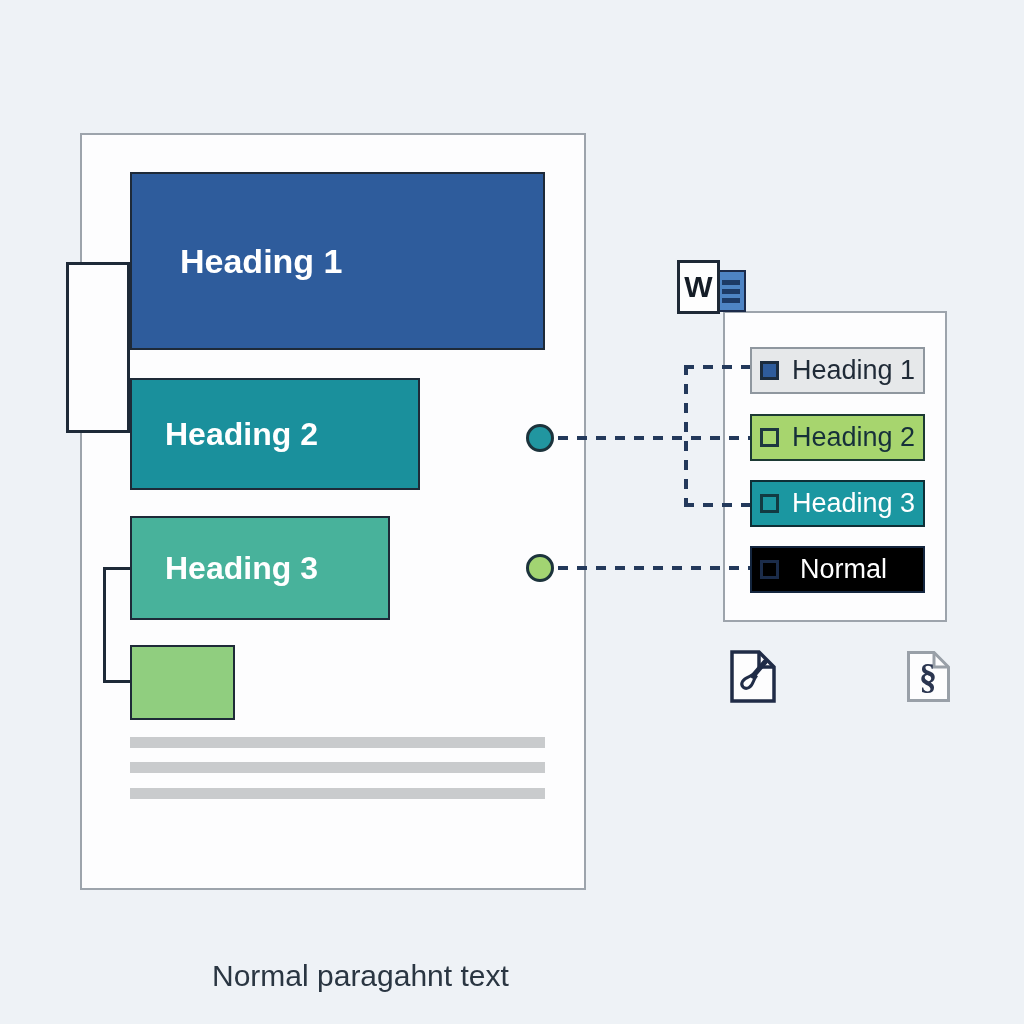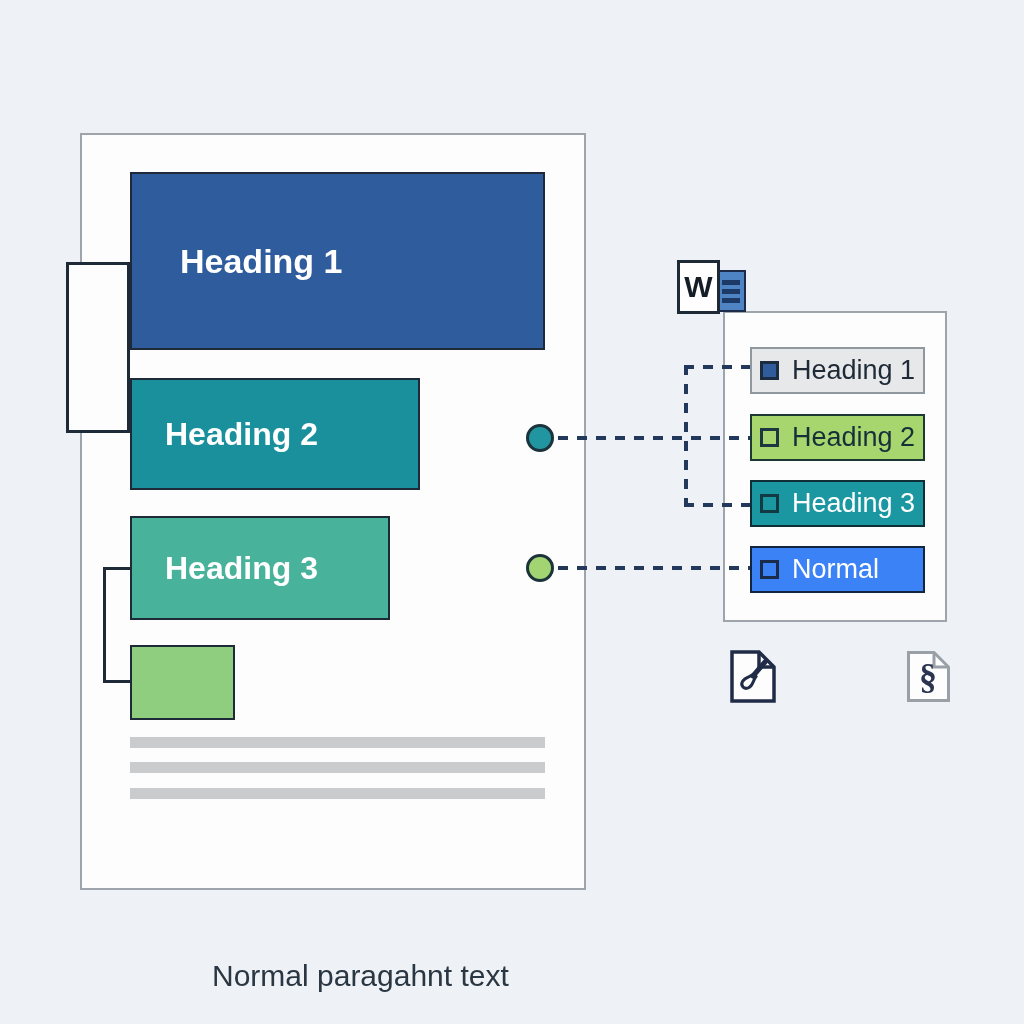--- a/index.html
+++ b/index.html
@@ -120,21 +120,21 @@
       <span>Heading 1</span>
     </div>
     <div class="style-row row-1" style="background: rgb(167, 213, 110); border-color: rgb(28, 58, 52); color: rgb(22, 48, 58);">
       <span class="swatch" style="background: transparent; border-color: rgb(29, 54, 64);"></span>
       <span>Heading 2</span>
     </div>
     <div class="style-row row-2" style="background: rgb(27, 151, 161); border-color: rgb(14, 47, 54); color: rgb(255, 255, 255);">
       <span class="swatch" style="background: transparent; border-color: rgb(18, 58, 66);"></span>
       <span>Heading 3</span>
     </div>
-    <div class="style-row row-3" style="background: #3b82f6; border-color: rgb(20, 38, 63); color: rgb(255, 255, 255);">
+    <div class="style-row row-3" style="background: #000000; border-color: rgb(20, 38, 63); color: rgb(255, 255, 255); gap: 8px;">
       <span class="swatch" style="background: transparent; border-color: rgb(27, 44, 74);"></span>
       <span>Normal</span>
     </div>
   </div>
 
   <div class="footer-icon icon-brush">
     <svg width="50" height="57" viewBox="0 0 50 57">
       <path d="M4 4 H31 L46 19 V53 H4 Z" fill="#FDFDFE" stroke="#202C47" stroke-width="3.5"></path>
       <path d="M31 4 V19 H46" fill="none" stroke="#202C47" stroke-width="3.5"></path>
       <path d="M37 14 L25 28" fill="none" stroke="#202C47" stroke-width="5" stroke-linecap="round"></path>

